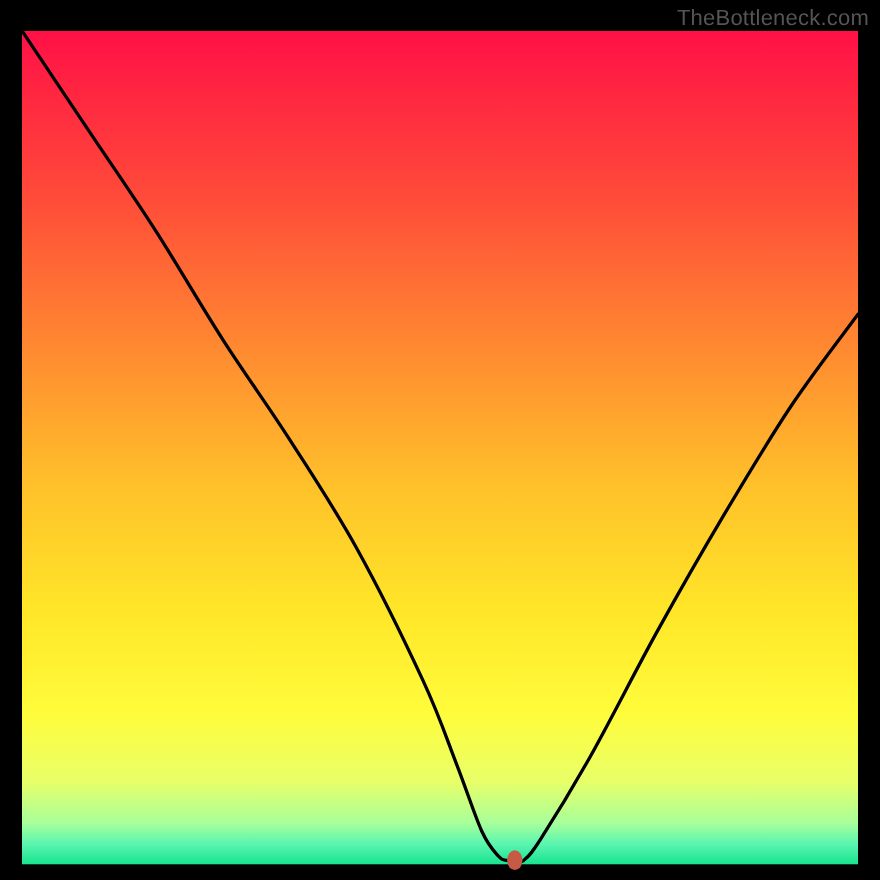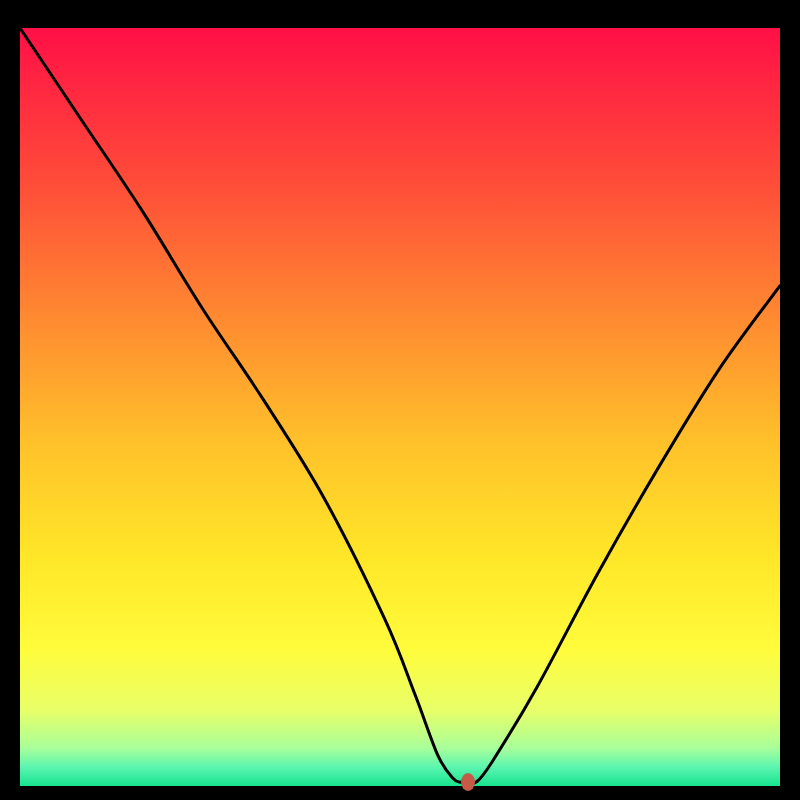--- a/index.html
+++ b/index.html
@@ -46,20 +46,21 @@
     border-radius: 7px / 9px;
     background: #c65a47;
     z-index: 4;
     pointer-events: none;
   }
 </style>
 </head>
 <body>
 
 <div class="frame">
+  <div class="watermark">TheBottleneck.com</div>
 
   <div class="plot">
     <svg viewBox="0 0 760 758" preserveAspectRatio="none">
       <defs>
         <linearGradient id="bg-grad" x1="0" y1="0" x2="0" y2="1">
             <stop offset="0%" stop-color="#ff1046"></stop>
             <stop offset="20%" stop-color="#ff4b39"></stop>
             <stop offset="40%" stop-color="#ff9030"></stop>
             <stop offset="55.00000000000001%" stop-color="#ffc22a"></stop>
             <stop offset="70%" stop-color="#ffe728"></stop>

